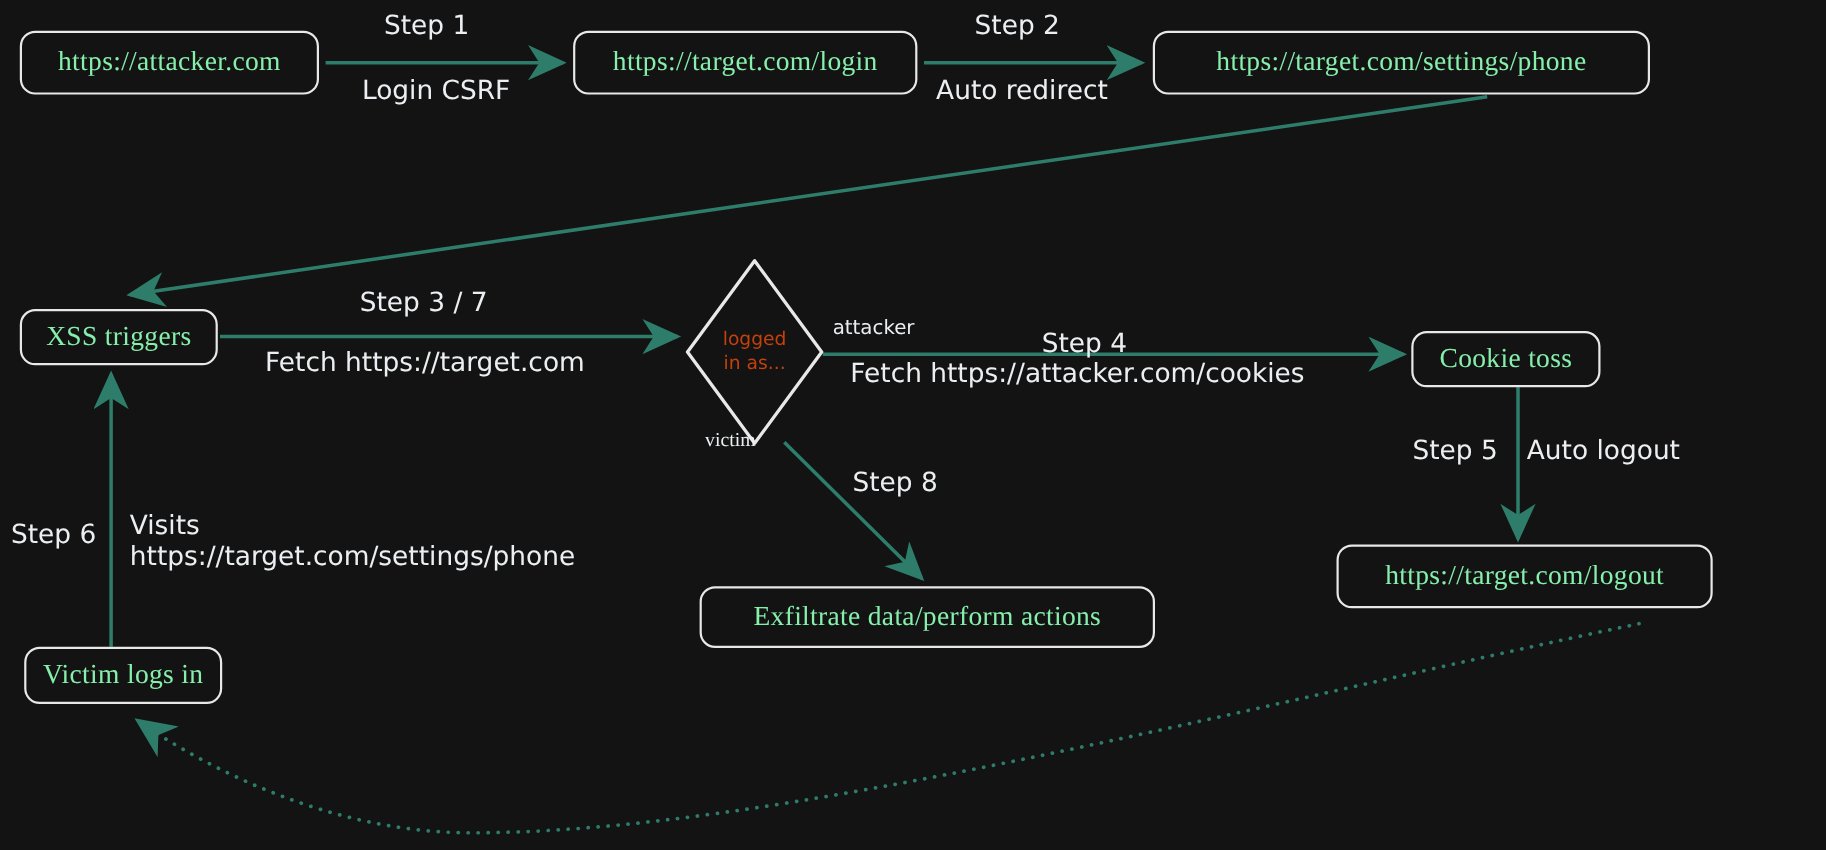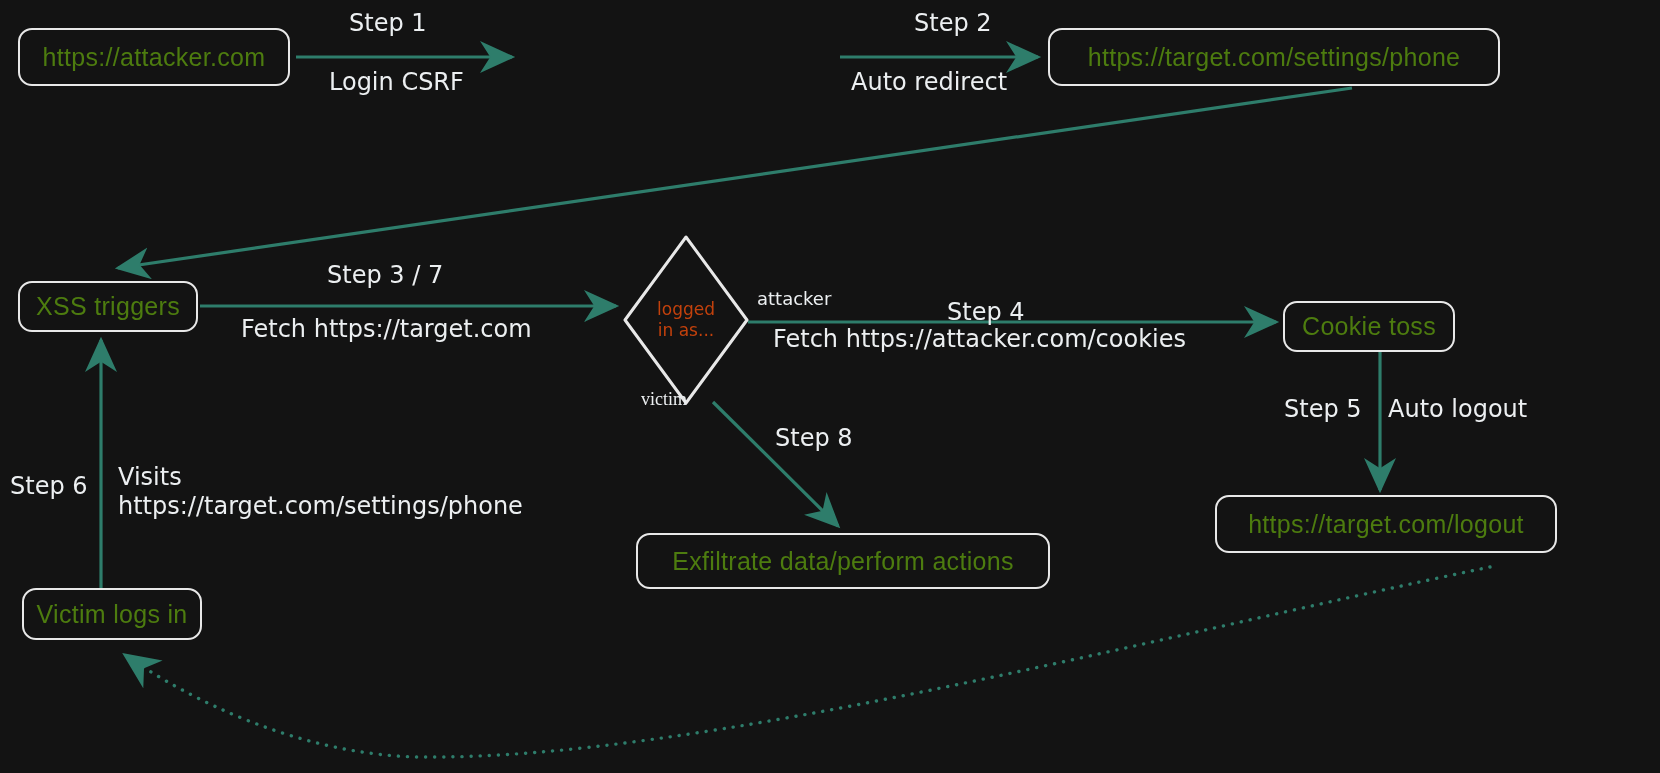--- a/index.html
+++ b/index.html
@@ -20,26 +20,26 @@
     left: 0; top: 0;
     width: 1660px;
     height: 773px;
     pointer-events: none;
   }
   .node {
     position: absolute;
     box-sizing: border-box;
     border: 2.5px solid #e8e8e8;
     border-radius: 14px;
-    color: #4d7c0f;
+    color: #86efac;
     background: transparent;
     display: flex;
     align-items: center;
     justify-content: center;
-    font-family: Liberation Sans, sans-serif;
+    font-family: Liberation Serif, serif;
     font-size: 25px;
     letter-spacing: 0.3px;
     white-space: nowrap;
     padding: 0 18px;
   }
   .diamond-wrap {
     position: absolute;
     display: flex;
     align-items: center;
     justify-content: center;
@@ -105,20 +105,23 @@
 
     <line x1="101" y1="588" x2="101" y2="340" stroke="#2e7d6b" stroke-width="3.2" marker-end="url(#arrow)"></line>
 
     <line x1="713" y1="402" x2="838" y2="526" stroke="#2e7d6b" stroke-width="3.2" marker-end="url(#arrow)"></line>
   </svg>
 
   <div class="node" style="left:18px; top:28px; width:272px; height:58px;">
     <span>https://attacker.com</span>
   </div>
 
+  <div class="node" style="left:521px; top:28px; width:313px; height:58px;">
+    <span>https://target.com/login</span>
+  </div>
 
   <div class="node" style="left:1048px; top:28px; width:452px; height:58px;">
     <span>https://target.com/settings/phone</span>
   </div>
 
   <div class="node" style="left:18px; top:281px; width:180px; height:51px;">
     <span>XSS triggers</span>
   </div>
 
   <div class="diamond-wrap" style="left:620px; top:232px; width:132px; height:176px;">
@@ -141,21 +144,21 @@
     <span>Exfiltrate data/perform actions</span>
   </div>
 
   <div class="node" style="left:22px; top:588px; width:180px; height:52px;">
     <span>Victim logs in</span>
   </div>
 
   <div class="edge-label" style="left:349px; top:9px;">Step 1</div>
   <div class="edge-label" style="left:329px; top:68px;">Login CSRF</div>
 
-  <div class="edge-label" style="left:886px; top:9px;margin-left:28px;">Step 2</div>
+  <div class="edge-label" style="left:886px; top:9px;">Step 2</div>
   <div class="edge-label" style="left:851px; top:68px;">Auto redirect</div>
 
   <div class="edge-label" style="left:327px; top:261px;">Step 3 / 7</div>
   <div class="edge-label" style="left:241px; top:315px;">Fetch https://target.com</div>
 
   <div class="edge-label small" style="left:757px; top:288px;">attacker</div>
   <div class="edge-label small" style="left:641px; top:389px;font-family:Liberation Serif, serif;">victim</div>
 
   <div class="edge-label" style="left:947px; top:279px;margin-top:19px;">Step 4</div>
   <div class="edge-label" style="left:773px; top:325px;">Fetch https://attacker.com/cookies</div>

